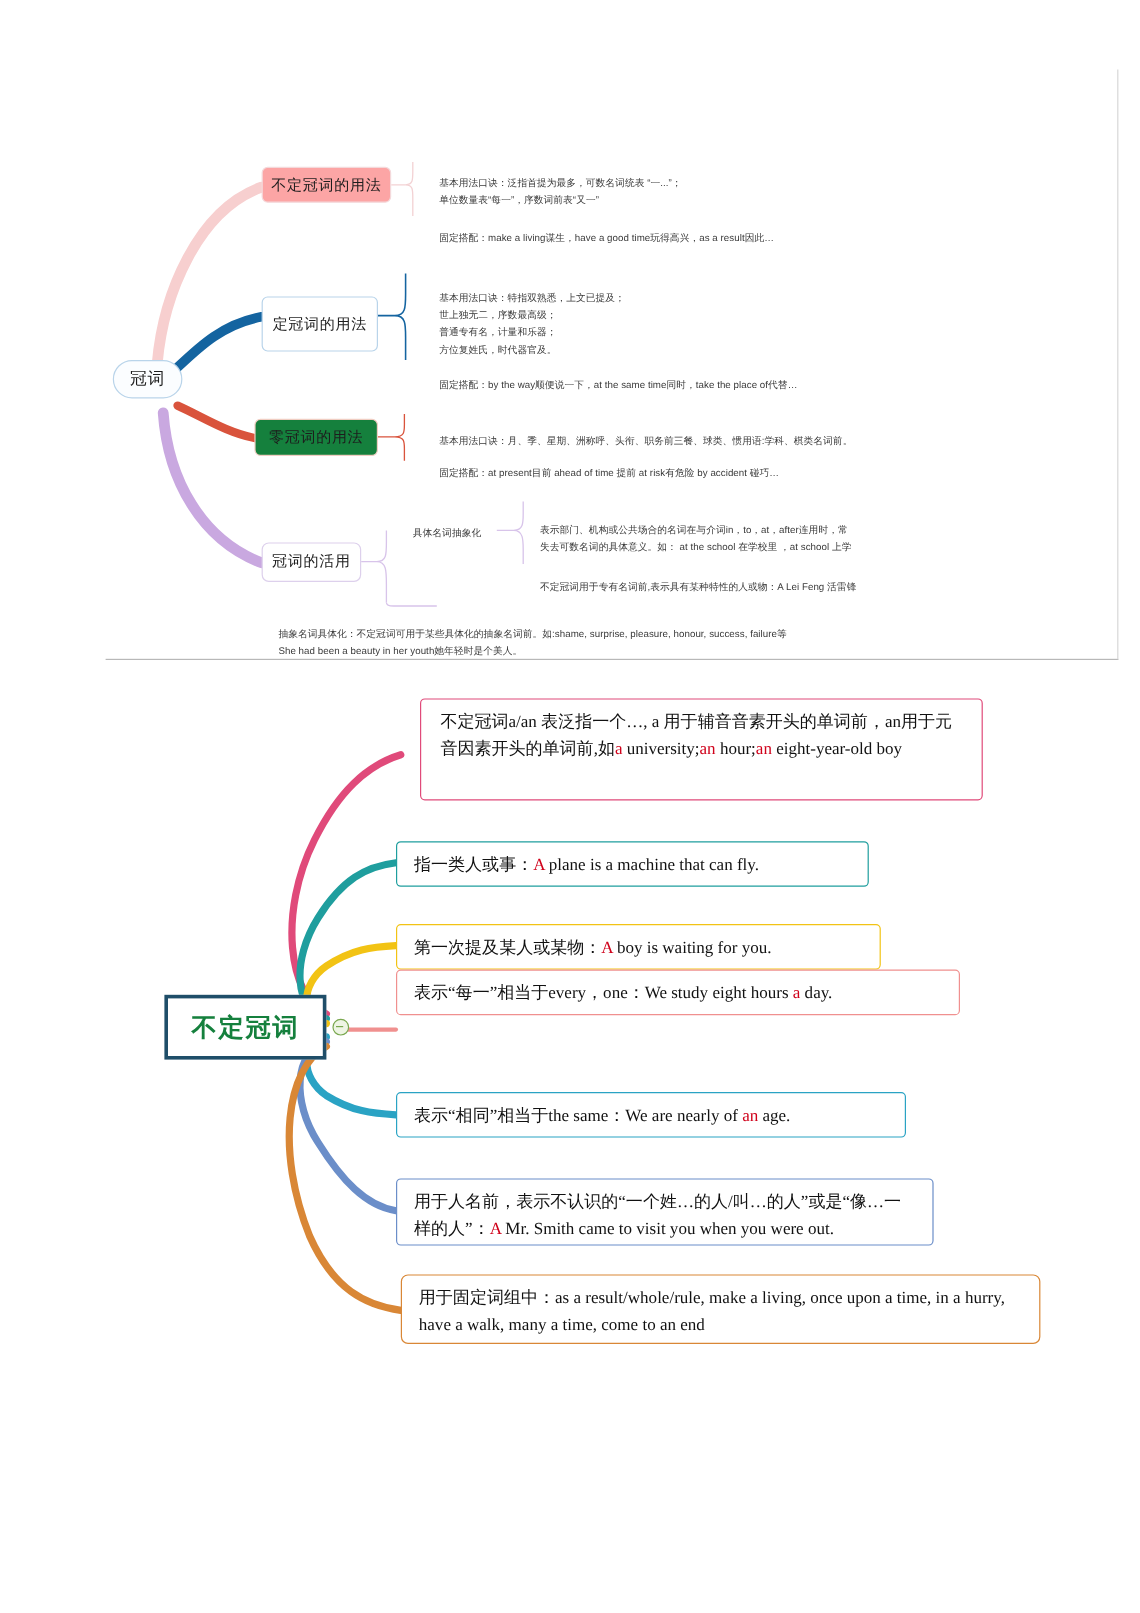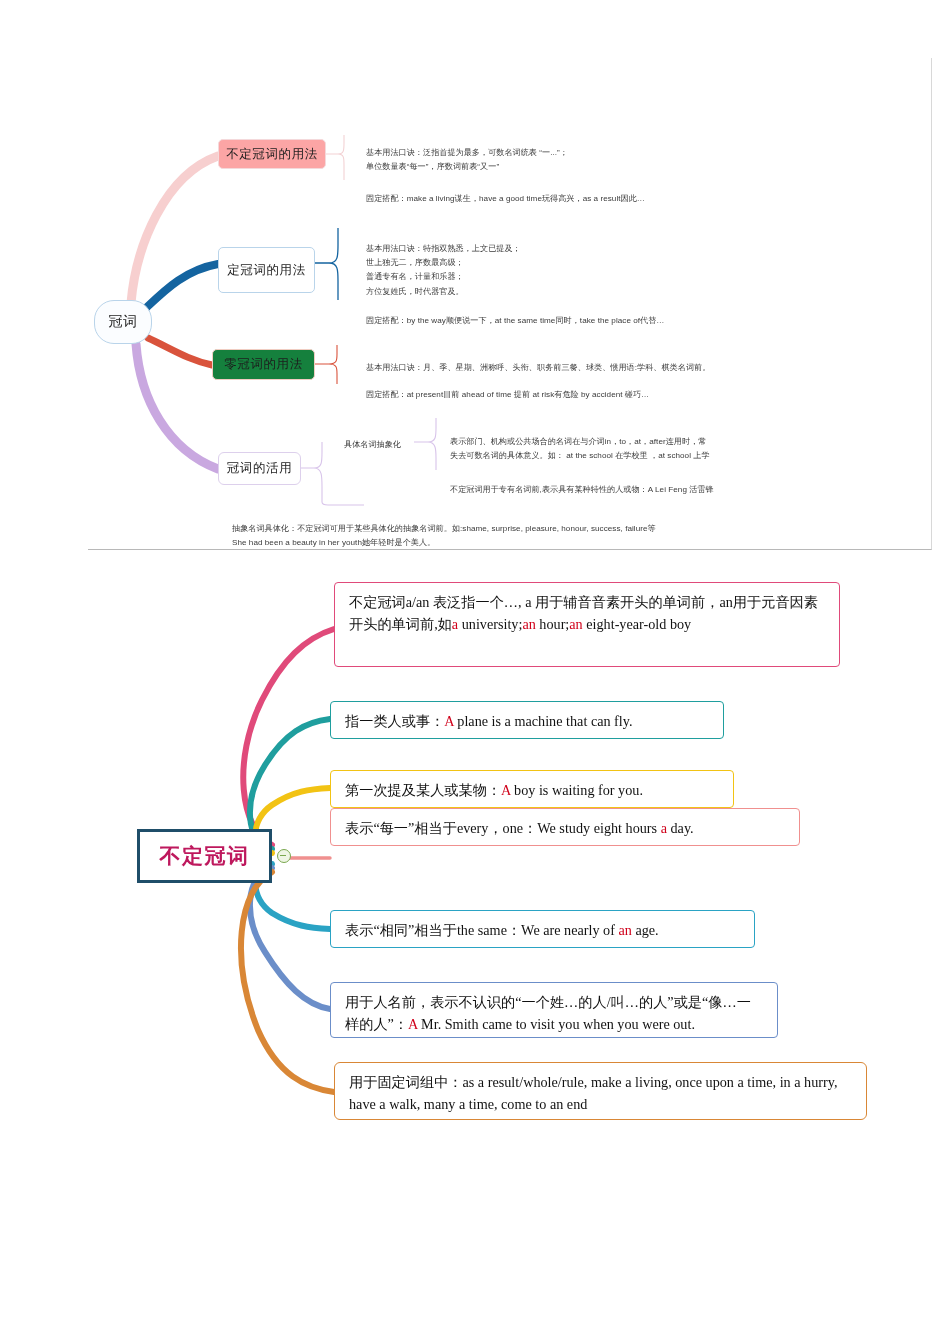--- a/index.html
+++ b/index.html
@@ -36,21 +36,21 @@
     box-sizing: border-box;
     display: flex; align-items: center; justify-content: center;
     font-size: 12.5px;
     color: #1d1d1d;
     letter-spacing: .6px;
     background: #ffffff;
     white-space: nowrap;
   }
   #m1-root {
     left: 94px; top: 300px;
-    width: 58px; height: 44px;
+    width: 58px; height: 32px;
     border: 1px solid #b9d4ea;
     border-radius: 20px;
     font-size: 14px;
     background: #fbfdff;
   }
   #m1-b1 {
     left: 218px; top: 139px;
     width: 108px; height: 30px;
     border: 1px solid #f4d9db;
     border-radius: 5px;
@@ -106,21 +106,21 @@
 
   
   #m2-root {
     position: absolute;
     left: 137px; top: 829px;
     width: 135px; height: 54px;
     border: 3px solid #1f4e69;
     background: #ffffff;
     display: flex; align-items: center; justify-content: center;
     font-size: 21px; font-weight: bold;
-    color: #be185d;
+    color: #15803d;
     letter-spacing: 1.5px;
     box-sizing: border-box;
     z-index: 5;
   }
   #m2-collapse {
     position: absolute;
     left: 277px; top: 849px;
     width: 12px; height: 12px;
     border-radius: 50%;
     border: 1px solid #7aa84f;
@@ -140,22 +140,22 @@
     background: #ffffff;
     color: #111111;
     font-family: "Liberation Serif", "DejaVu Serif", serif;
     font-size: 14.2px;
     line-height: 22px;
     padding: 8px 12px 8px 14px;
     z-index: 4;
   }
   .m2-node .hl { color: #d0021b; }
 
-  #m2-n1 { left: 334px; top: 582px; width: 506px; height: 85px;
-           border: 1.6px solid #e04a7a; border-radius: 4px; }
+  #m2-n1 { left: 350px; top: 582px; width: 469px; height: 85px;
+           border: 1.6px solid #e04a7a; border-radius: 4px; padding-left: 16px; }
   #m2-n2 { left: 330px; top: 701px; width: 394px; height: 38px;
            border: 1.6px solid #1f9e9e; border-radius: 4px; }
   #m2-n3 { left: 330px; top: 770px; width: 404px; height: 38px;
            border: 1.6px solid #f2c314; border-radius: 4px; }
   #m2-n4 { left: 330px; top: 808px; width: 470px; height: 38px;
            border: 1.6px solid #f0908f; border-radius: 4px; }
   #m2-n5 { left: 330px; top: 910px; width: 425px; height: 38px;
            border: 1.6px solid #2aa3c4; border-radius: 4px; }
   #m2-n6 { left: 330px; top: 982px; width: 448px; height: 56px;
            border: 1.6px solid #6b8ec9; border-radius: 4px; }

